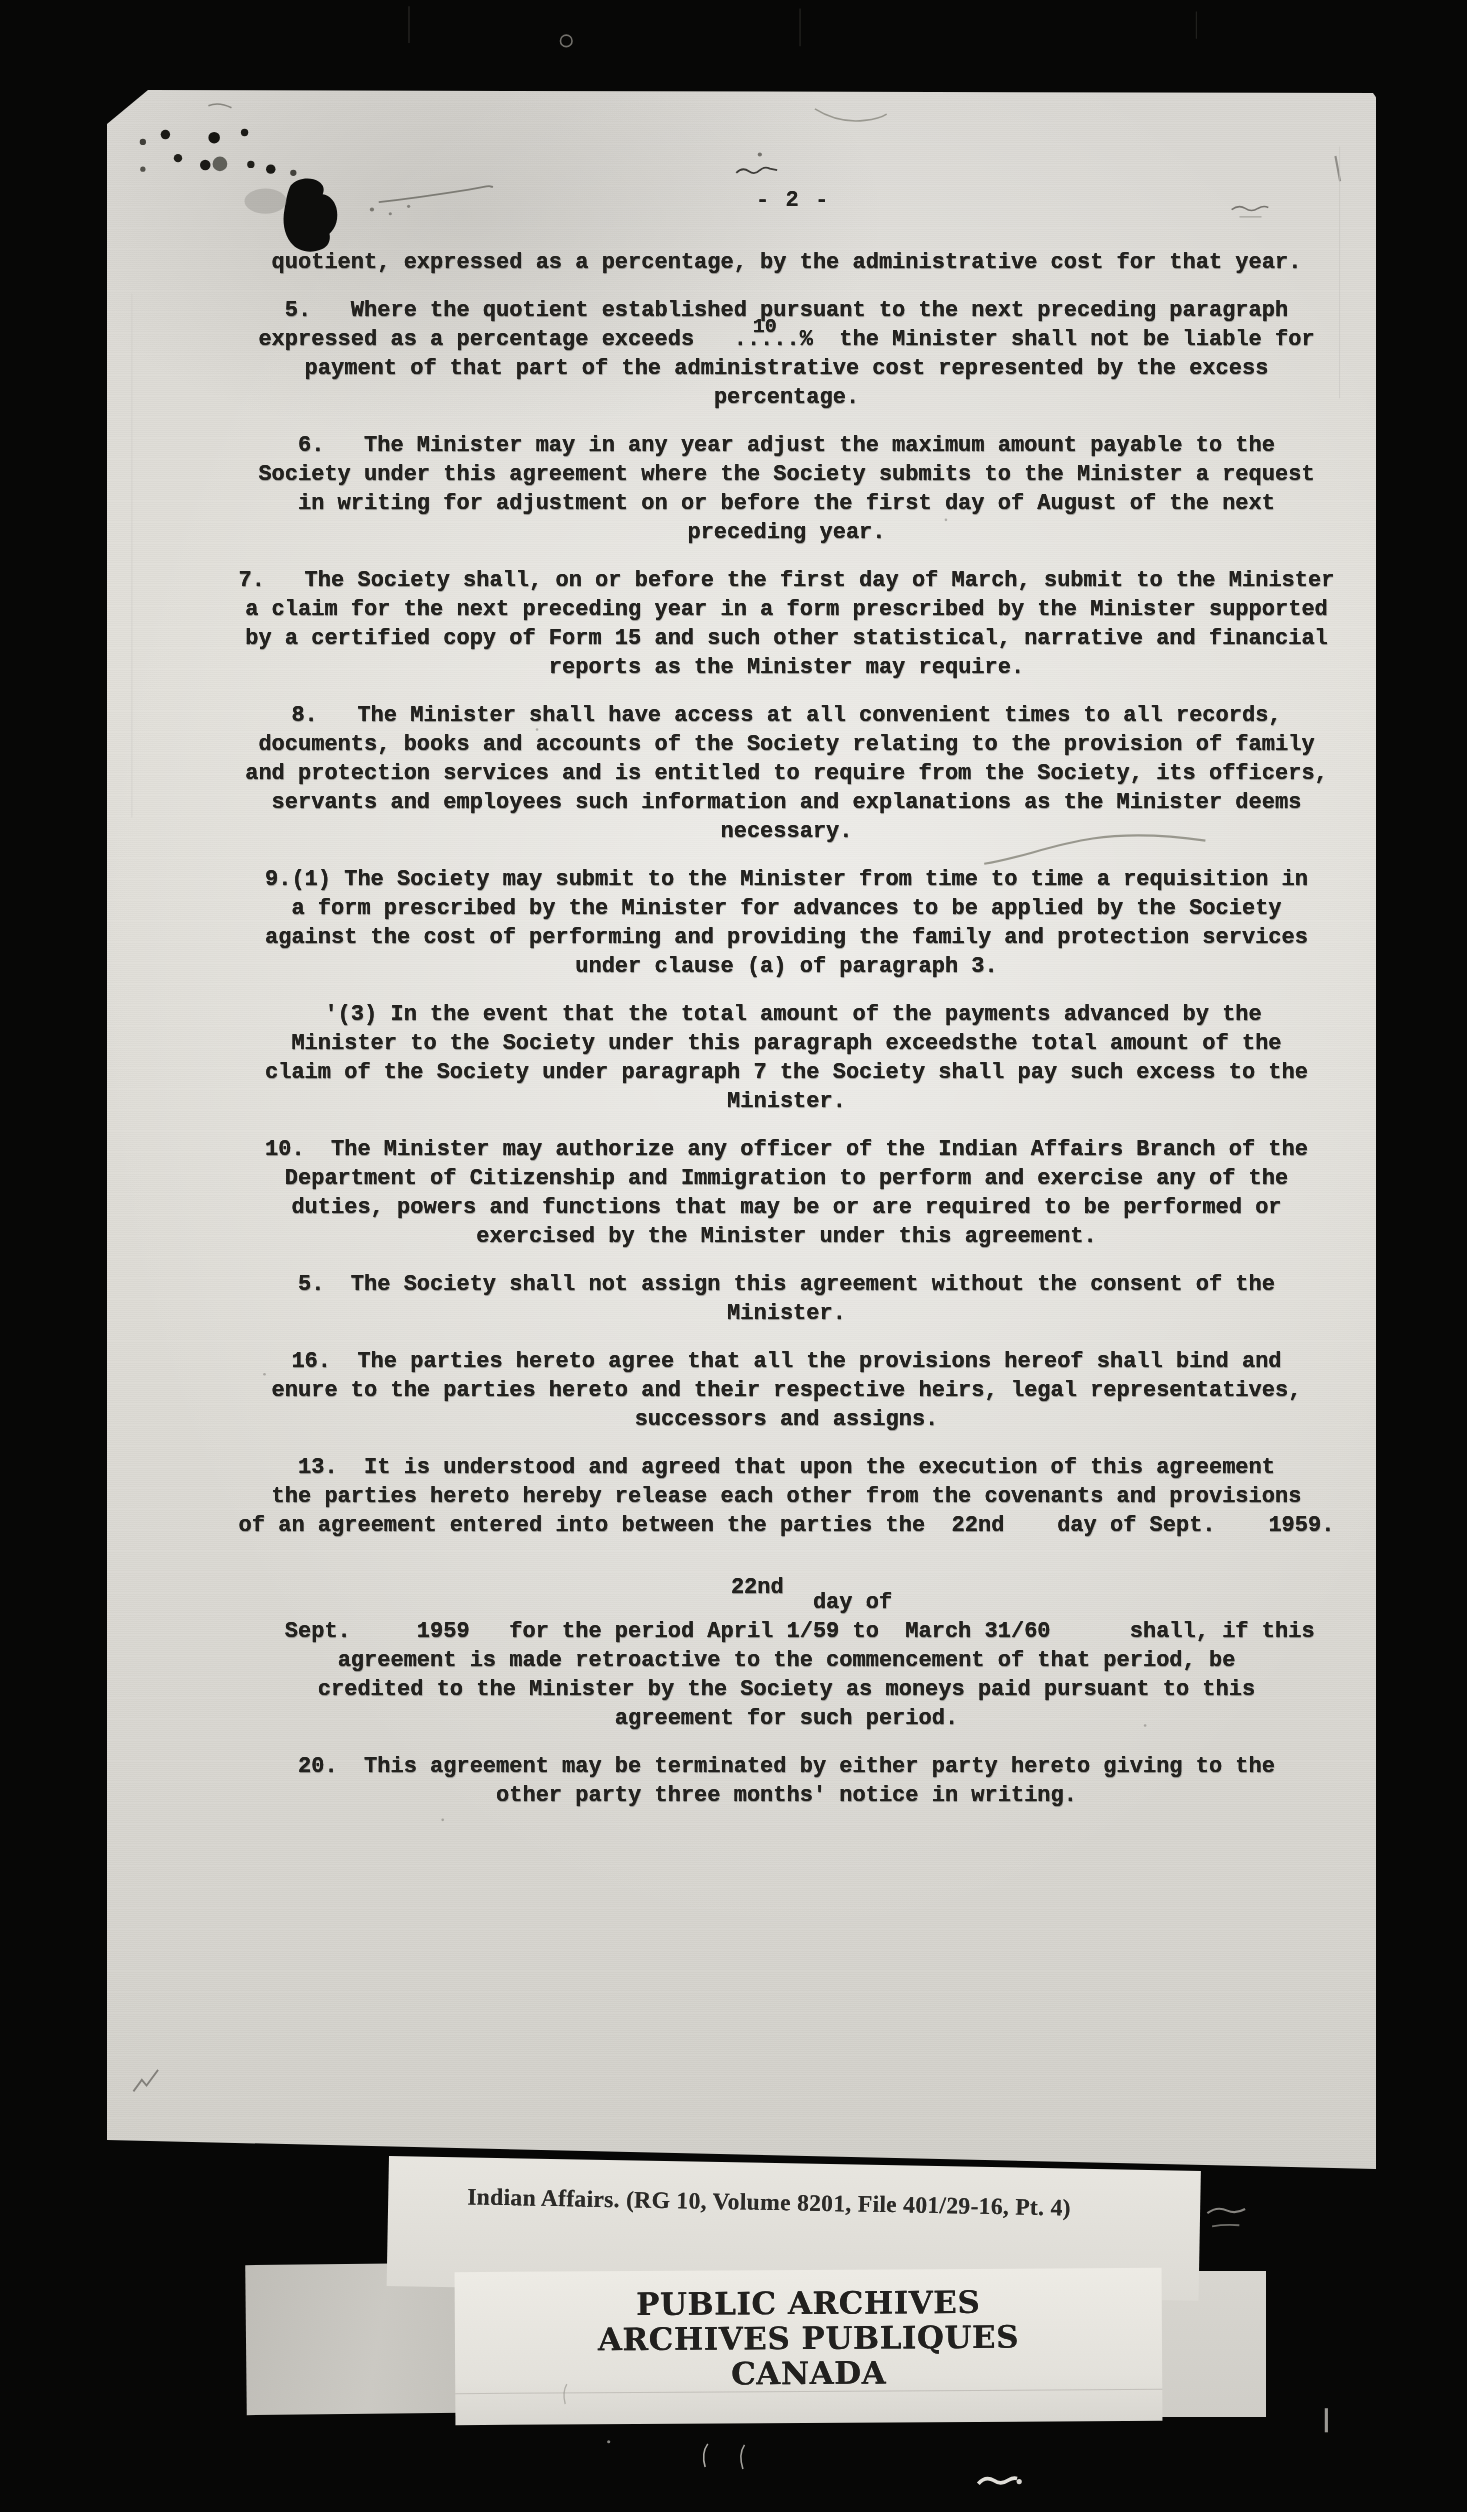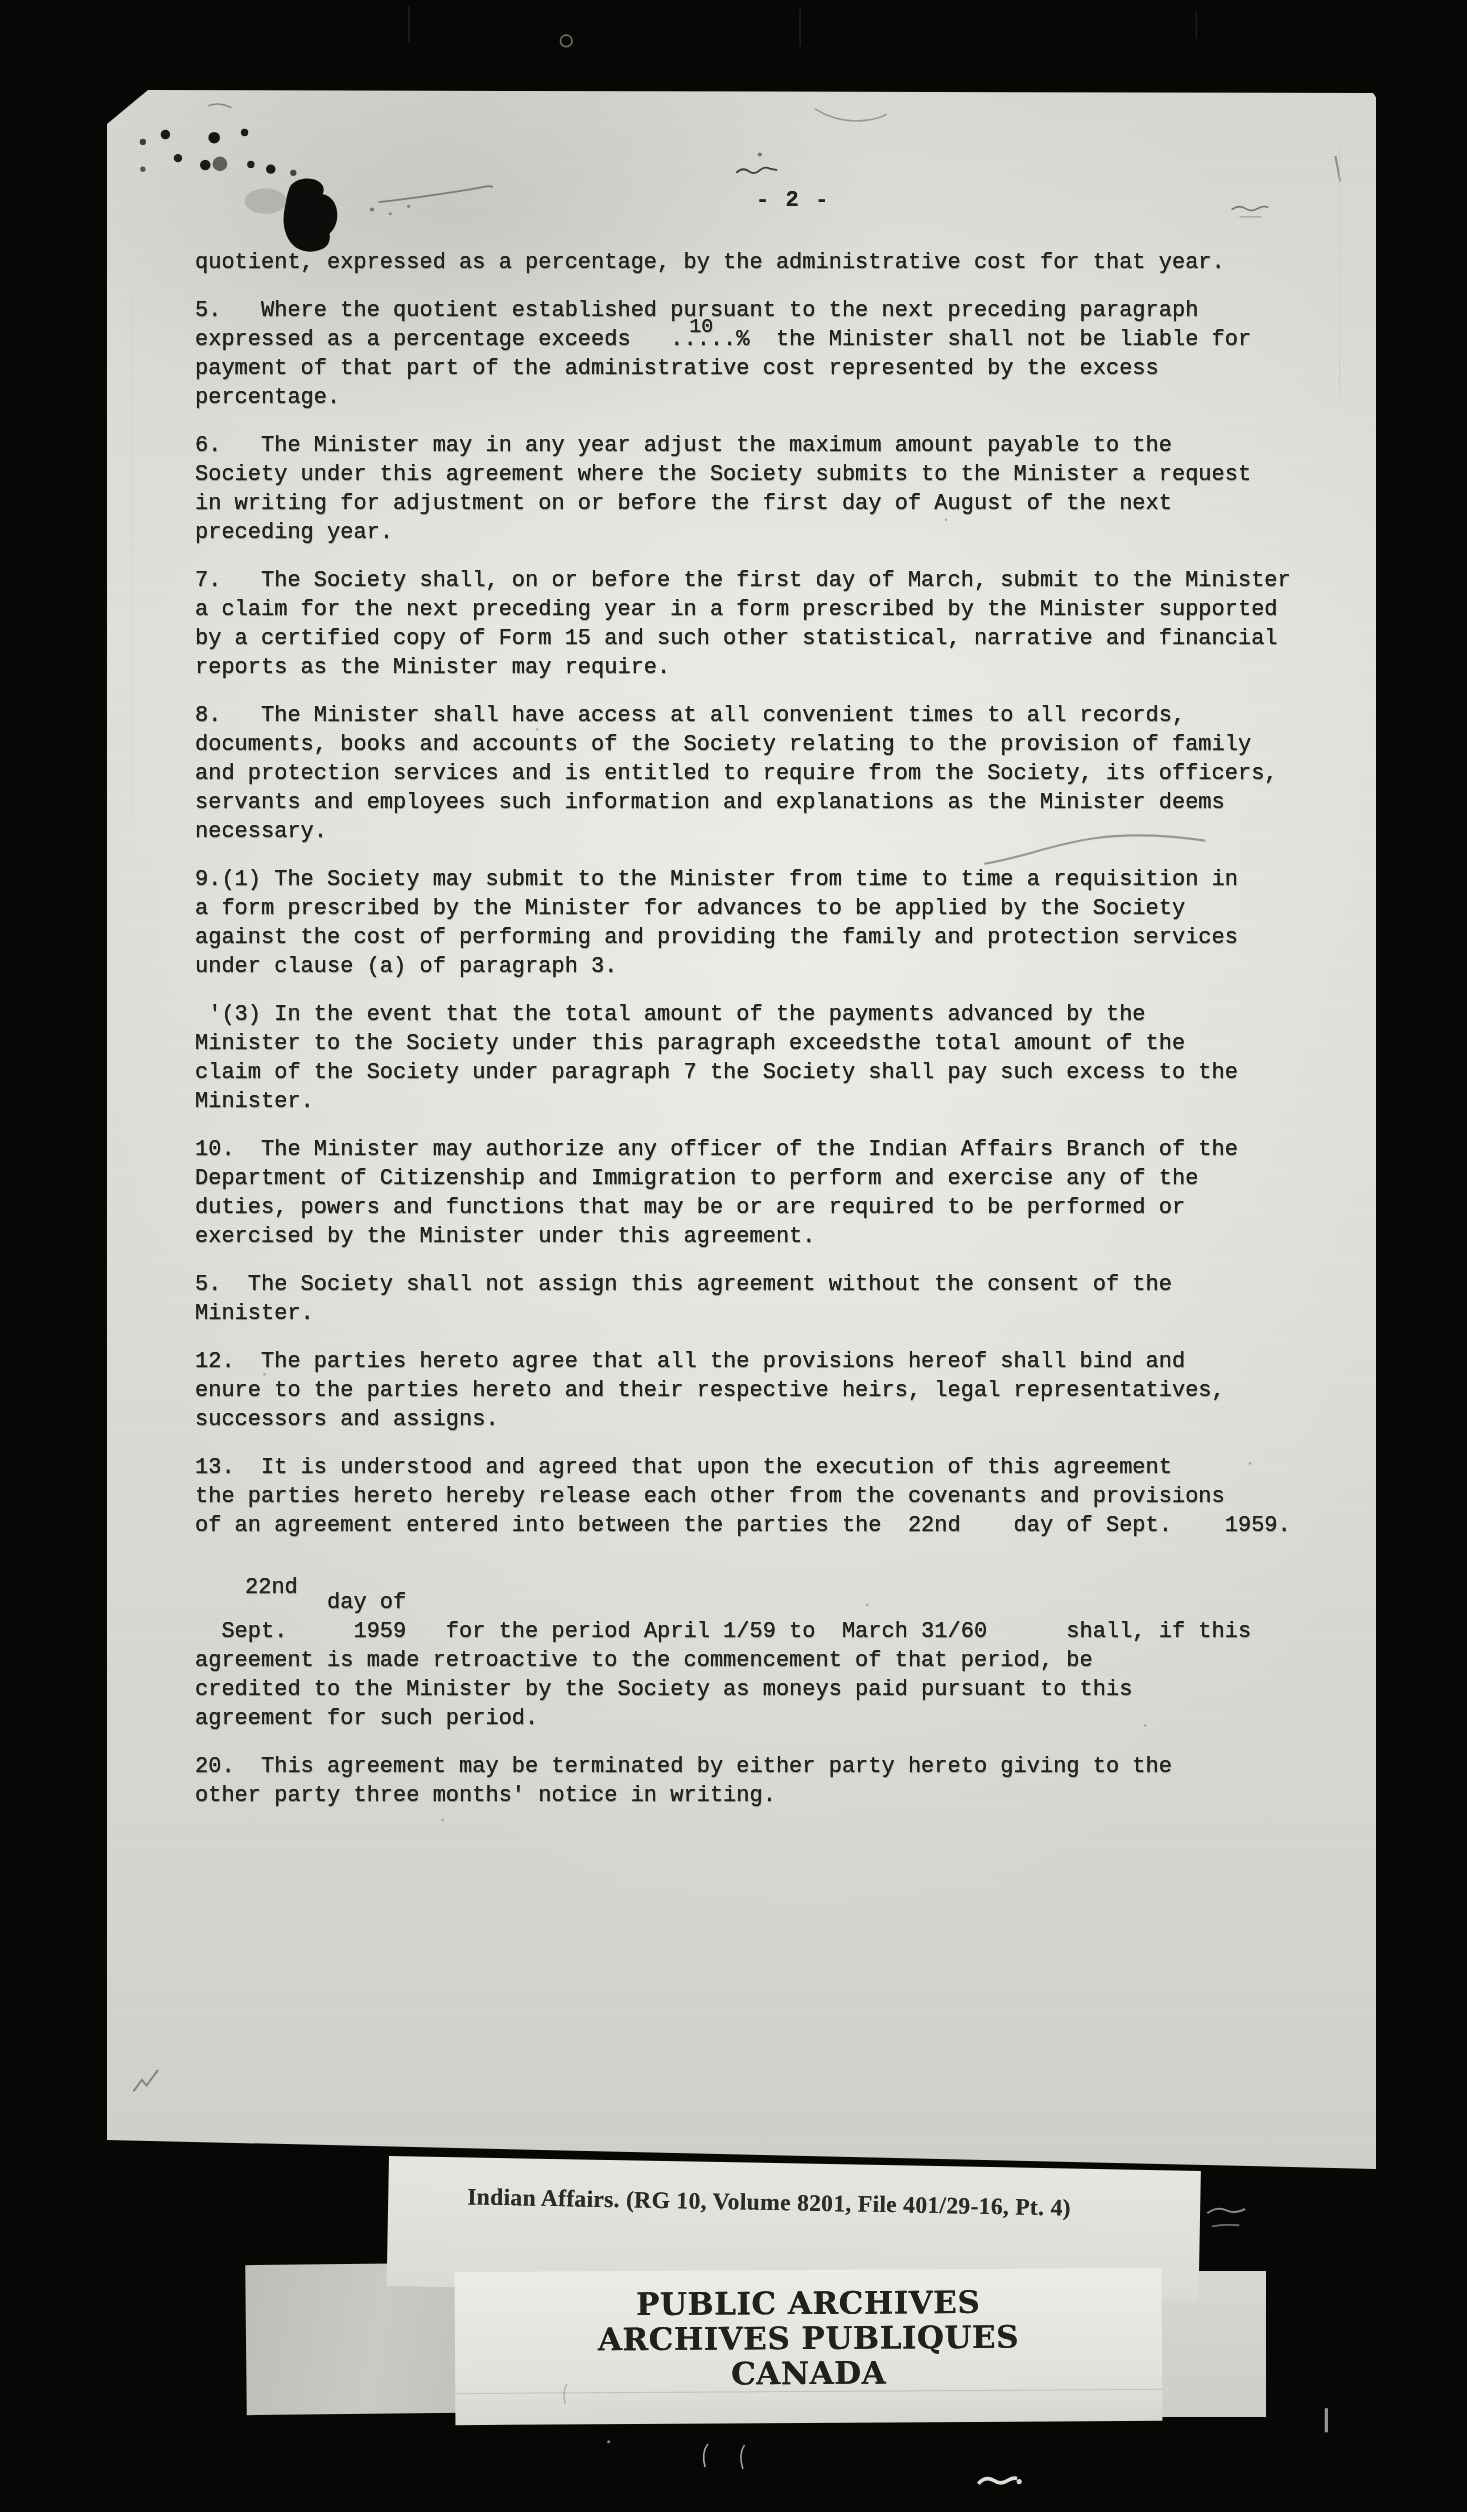--- a/index.html
+++ b/index.html
@@ -18,23 +18,24 @@
       repeating-linear-gradient(0deg, rgba(0,0,0,.018) 0 1px, rgba(255,255,255,.012) 1px 2.1px),
       linear-gradient(#d9d7d2,#e2e0da 26%,#deDCd6 58%,#d7d5cf 88%,#d2d0ca);
   }
   .page-marks{position:absolute;left:0;top:0;}
   .page-number{
     position:absolute;left:649px;top:98px;
     font-size:22px;font-weight:700;color:#23221f;letter-spacing:1.6px;
     text-shadow:0 0 0.5px rgba(25,24,22,.85);
   }
   .body-text{
-    position:absolute;left:88px;top:158px;width:1169px;
-    font-size:22px;line-height:29px;font-weight:400;color:#23221f;
+    position:absolute;left:95px;top:158px;width:1169px;
+    font-size:22px;line-height:29px;font-weight:700;color:#23221f;
     text-shadow:0 0 0.5px rgba(25,24,22,.9),0.4px 0.5px 0.7px rgba(25,24,22,.4);
+    text-align:center;
   }
   .para{white-space:pre-wrap;margin:0 0 19px 0;}
   .blank{position:relative;}
   .fill{position:absolute;top:-14.7px;left:19px;font-size:20px;}
   .fill-22{position:absolute;top:-17.3px;left:50px;font-size:22px;}
   
   .slip{position:absolute;}
   .slip-b-left{left:246px;top:2264px;width:216px;height:150px;background:linear-gradient(100deg,#bfbdb7,#cbc9c3 60%,#c3c1bb);transform:rotate(-.6deg);}
   .slip-b-right{left:1152px;top:2271px;width:114px;height:146px;background:linear-gradient(#d8d6d0,#cfcdc7);}
   .slip-a{left:389px;top:2156px;width:812px;height:130px;background:linear-gradient(#e7e5df,#dcdad4);transform:rotate(1.05deg);transform-origin:0 0;}
@@ -126,21 +127,21 @@
       <p class="para"> '(3) In the event that the total amount of the payments advanced by the
 Minister to the Society under this paragraph exceedsthe total amount of the
 claim of the Society under paragraph 7 the Society shall pay such excess to the
 Minister.</p>
       <p class="para">10.  The Minister may authorize any officer of the Indian Affairs Branch of the
 Department of Citizenship and Immigration to perform and exercise any of the
 duties, powers and functions that may be or are required to be performed or
 exercised by the Minister under this agreement.</p>
       <p class="para">5.  The Society shall not assign this agreement without the consent of the
 Minister.</p>
-      <p class="para">12.  The parties hereto agree that all the provisions hereof shall bind and
+      <p class="para">16.  The parties hereto agree that all the provisions hereof shall bind and
 enure to the parties hereto and their respective heirs, legal representatives,
 successors and assigns.</p>
       <p class="para">13.  It is understood and agreed that upon the execution of this agreement
 the parties hereto hereby release each other from the covenants and provisions
 of an agreement entered into between the parties the  22nd    day of Sept.    1959.</p>
       <p class="para"><br><span class="blank"><span class="fill-22">22nd</span><span>          day of</span></span><br><span>  Sept.     1959   for the period April 1/59 to  March 31/60      shall, if this
 agreement is made retroactive to the commencement of that period, be
 credited to the Minister by the Society as moneys paid pursuant to this
 agreement for such period.</span></p>
       <p class="para">20.  This agreement may be terminated by either party hereto giving to the

